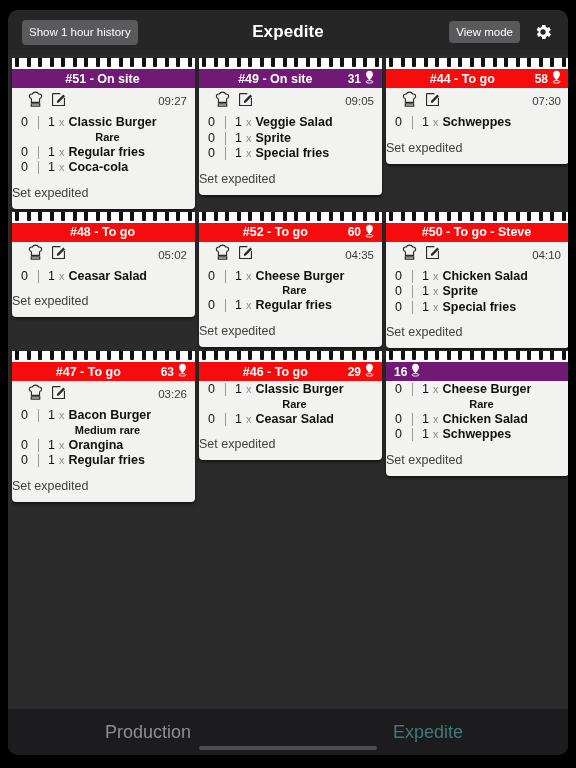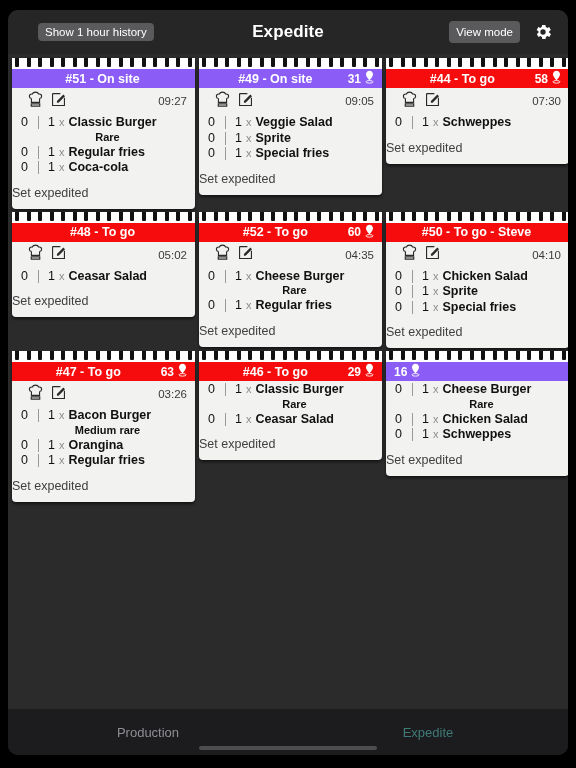--- a/index.html
+++ b/index.html
@@ -33,31 +33,30 @@
     position: relative;
     height: 44px;
     background: #262626;
     display: flex;
     align-items: center;
   }
 
   .history-btn {
     position: absolute;
     left: 14px;
-    height: 18px;
+    height: 25px;
     padding: 0 7px;
     display: flex;
     align-items: center;
     background: #5a5a5c;
     border-radius: 4px;
     color: #ffffff;
     font-size: 11.5px;
     white-space: nowrap;
     cursor: pointer;
-    margin-left: 16px;
   }
 
   .app-title {
     position: absolute;
     left: 0; right: 0;
     text-align: center;
     color: #ffffff;
     font-size: 17px;
     font-weight: bold;
     letter-spacing: .1px;
@@ -133,21 +132,21 @@
   .tk-head {
     height: 19px;
     display: flex;
     align-items: center;
     padding: 0 6px;
     color: #ffffff;
     font-size: 12.5px;
     font-weight: bold;
     position: relative;
   }
-  .tk-head.onsite { background: #8b5cf6; }
+  .tk-head.onsite { background: #701a75; }
   .tk-head.togo   { background: #f60c0c; }
 
   .tk-head .label {
     flex: 1;
     text-align: center;
     white-space: nowrap;
     overflow: hidden;
   }
   .tk-head .tableno {
     display: flex;
@@ -236,21 +235,21 @@
     left: 0; right: 0; bottom: 0;
     height: 46px;
     background: #1c1c1e;
     display: flex;
   }
   .tab {
     flex: 1;
     display: flex;
     align-items: center;
     justify-content: center;
-    font-size: 13px;
+    font-size: 18px;
     cursor: pointer;
   }
   .tab.inactive { color: #8e8e93; }
   .tab.active   { color: #3f7a78; }
 
   .home-indicator {
     position: absolute;
     left: 50%;
     transform: translateX(-50%);
     bottom: 5px;

